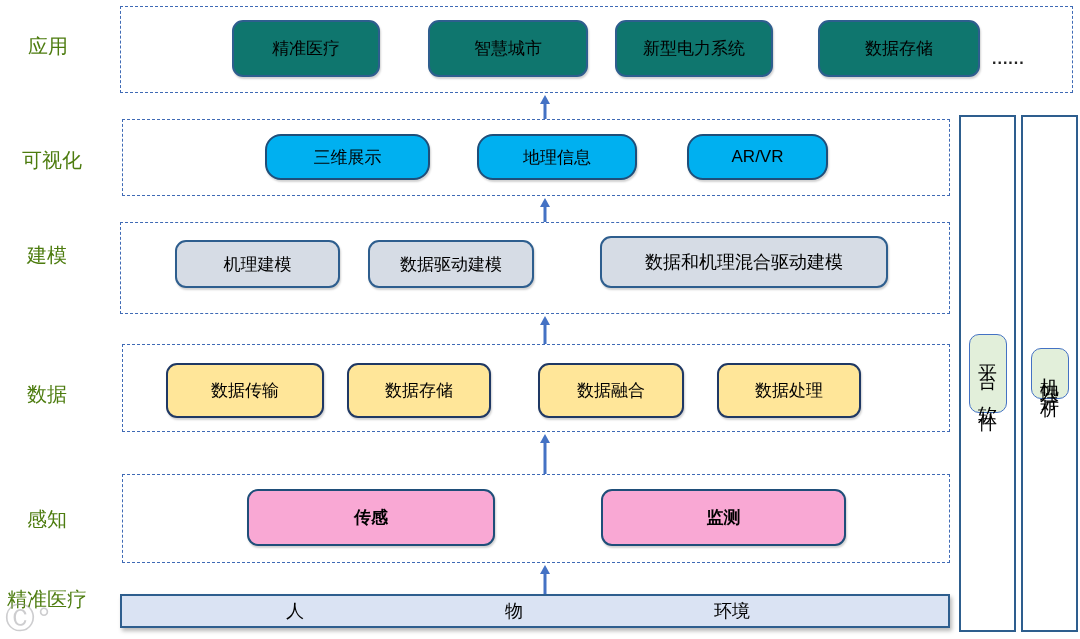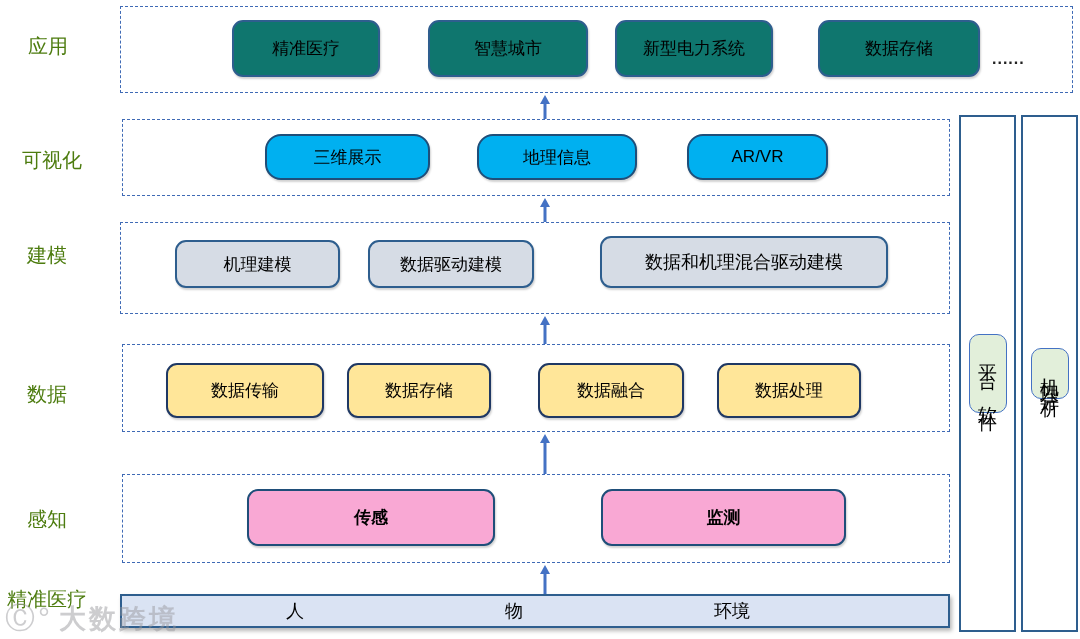--- a/index.html
+++ b/index.html
@@ -162,14 +162,13 @@
 
 <div class="side-col" style="left:959px">
   <div class="side-pill">平台 软件</div>
 </div>
 <div class="side-col" style="left:1021px">
   <div class="side-pill">机理分析</div>
 </div>
 
 <div class="watermark">
   <span class="wm-logo">Ⓒ°</span>
-  <span>大数跨境</span>
 </div>
 
 </body></html>

